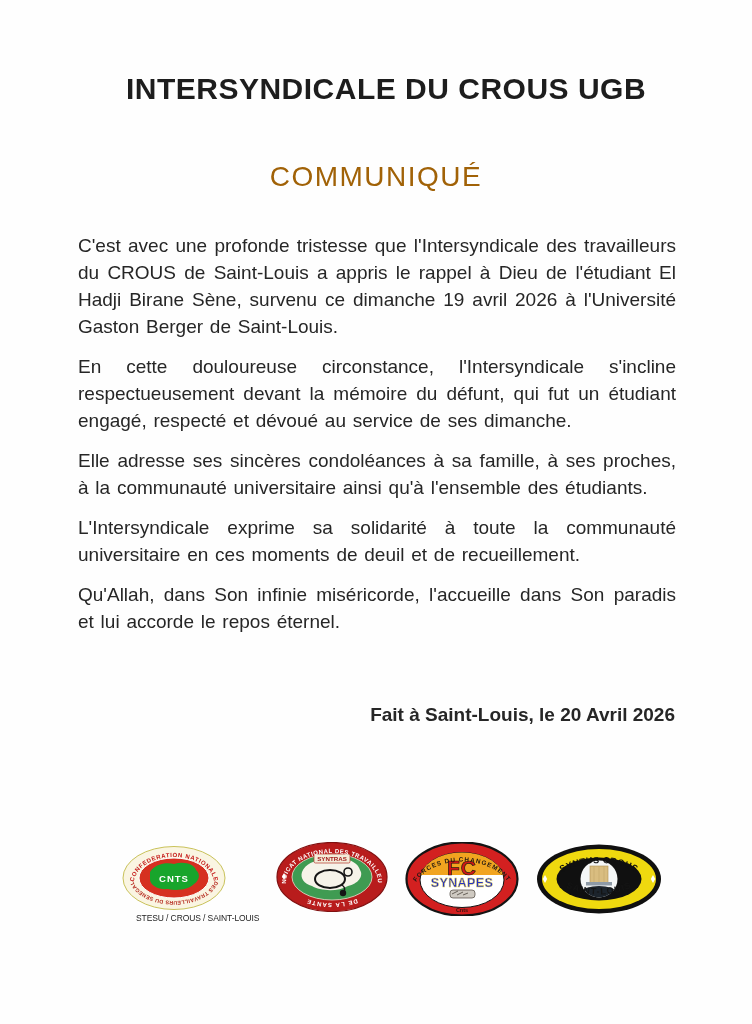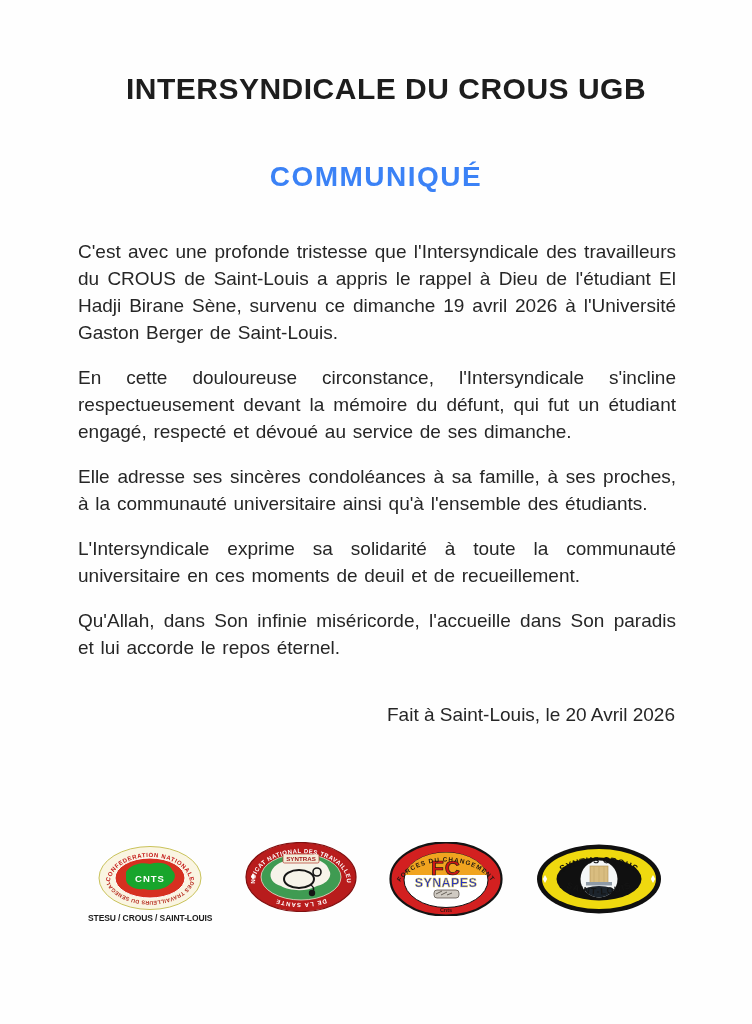--- a/index.html
+++ b/index.html
@@ -9,41 +9,41 @@
     font-family:"Liberation Sans", sans-serif; color:#262626;
   }
   .title {
     position:absolute; top:72px; left:0; right:0; margin:0;
     text-align:center; font-size:30px; font-weight:700; letter-spacing:0.5px;
     color:#1d1d1d;
     padding-left:20px;
   }
   .subtitle {
     position:absolute; top:161px; left:0; right:0; margin:0;
-    text-align:center; font-size:28px; font-weight:700; letter-spacing:1.5px;
-    color:#3b82f6;
+    text-align:center; font-size:28px; font-weight:400; letter-spacing:1.5px;
+    color:#a16207;
   }
   .body-text {
     position:absolute; top:220px; left:78px; width:598px;
     font-size:19px; line-height:27px; text-align:justify;
     color:#262626;
   }
-  .body-text p { margin:18px 0 13px 0; word-spacing:1.5px; }
+  .body-text p { margin:12px 0 13px 0; word-spacing:1.5px; }
   .dateline {
     position:absolute; top:704px; right:77px;
-    font-size:19px; color:#262626;
+    font-size:19px; color:#262626;font-weight:bold;
   }
   .logos {
     position:absolute; top:842px; left:88px; width:574px;
     display:flex; justify-content:space-between; align-items:flex-start;
   }
   .logo-block { display:flex; flex-direction:column; align-items:center; }
   .logo-caption {
-    margin-top:3px; font-size:8.5px; font-weight:700; letter-spacing:-0.1px;
-    white-space:nowrap; color:#1c1c1c;
+    margin-top:3px; font-size:8.5px; font-weight:400; letter-spacing:-0.1px;
+    white-space:nowrap; color:#1c1c1c;margin-left:48px;
   }
   svg text { font-family:"Liberation Sans", sans-serif; }
 </style>
 </head>
 <body>
 
 <div class="page">
 
   <h1 class="title">INTERSYNDICALE DU CROUS UGB</h1>
   <h2 class="subtitle">COMMUNIQUÉ</h2>

